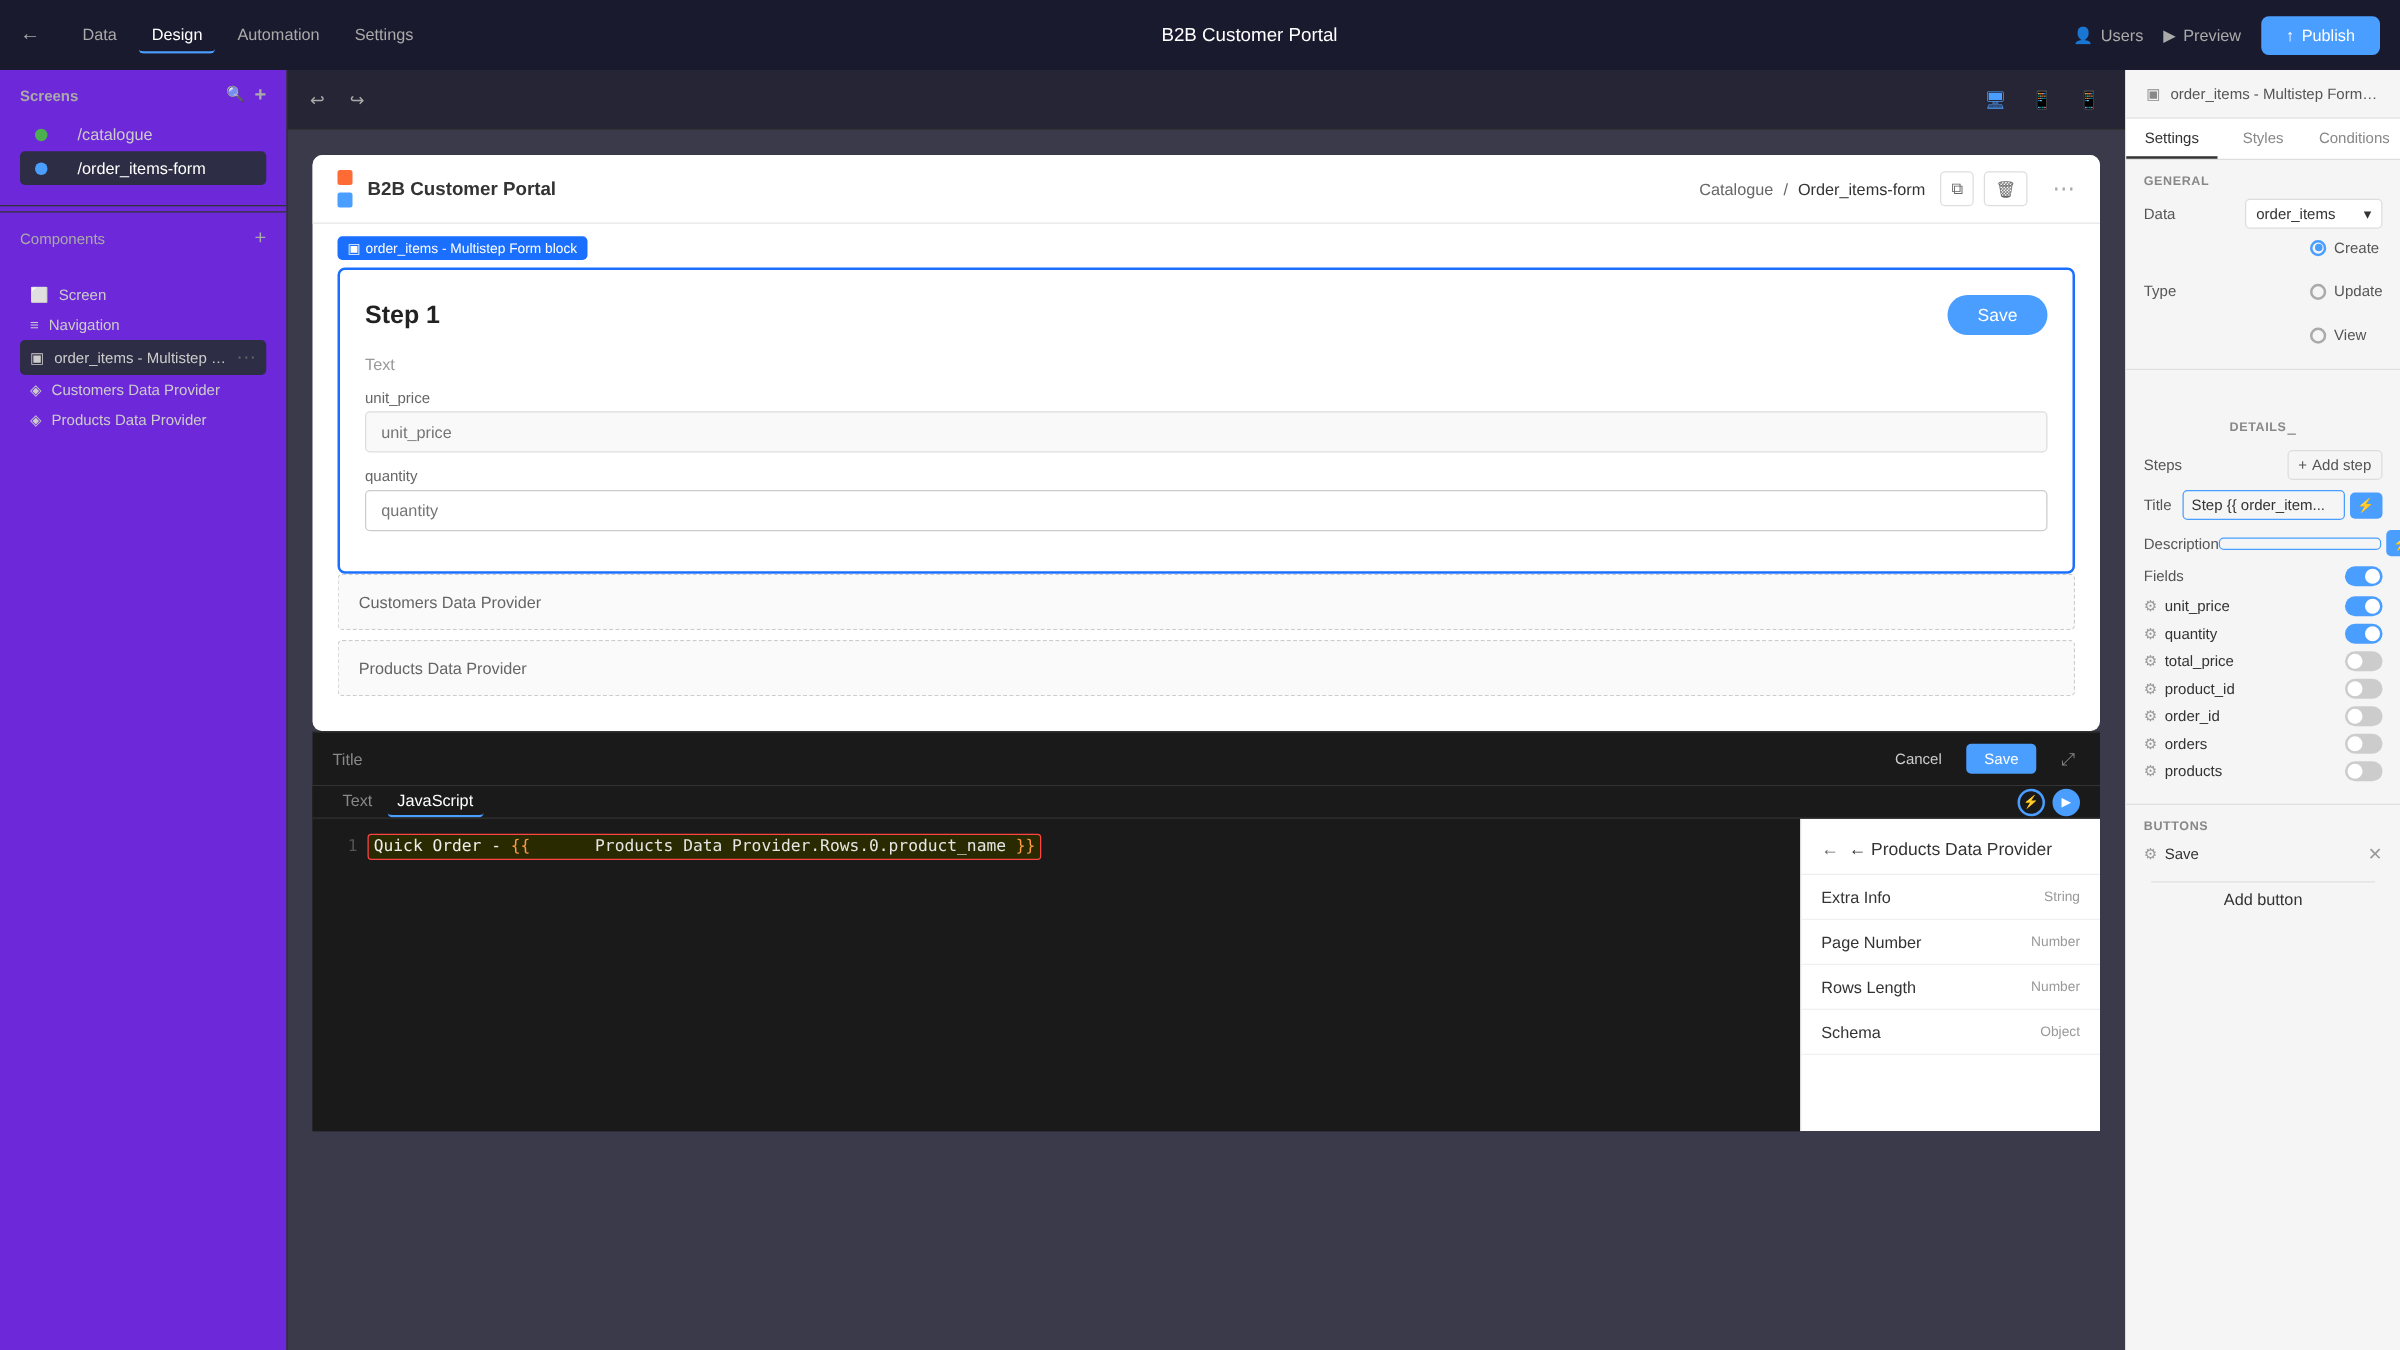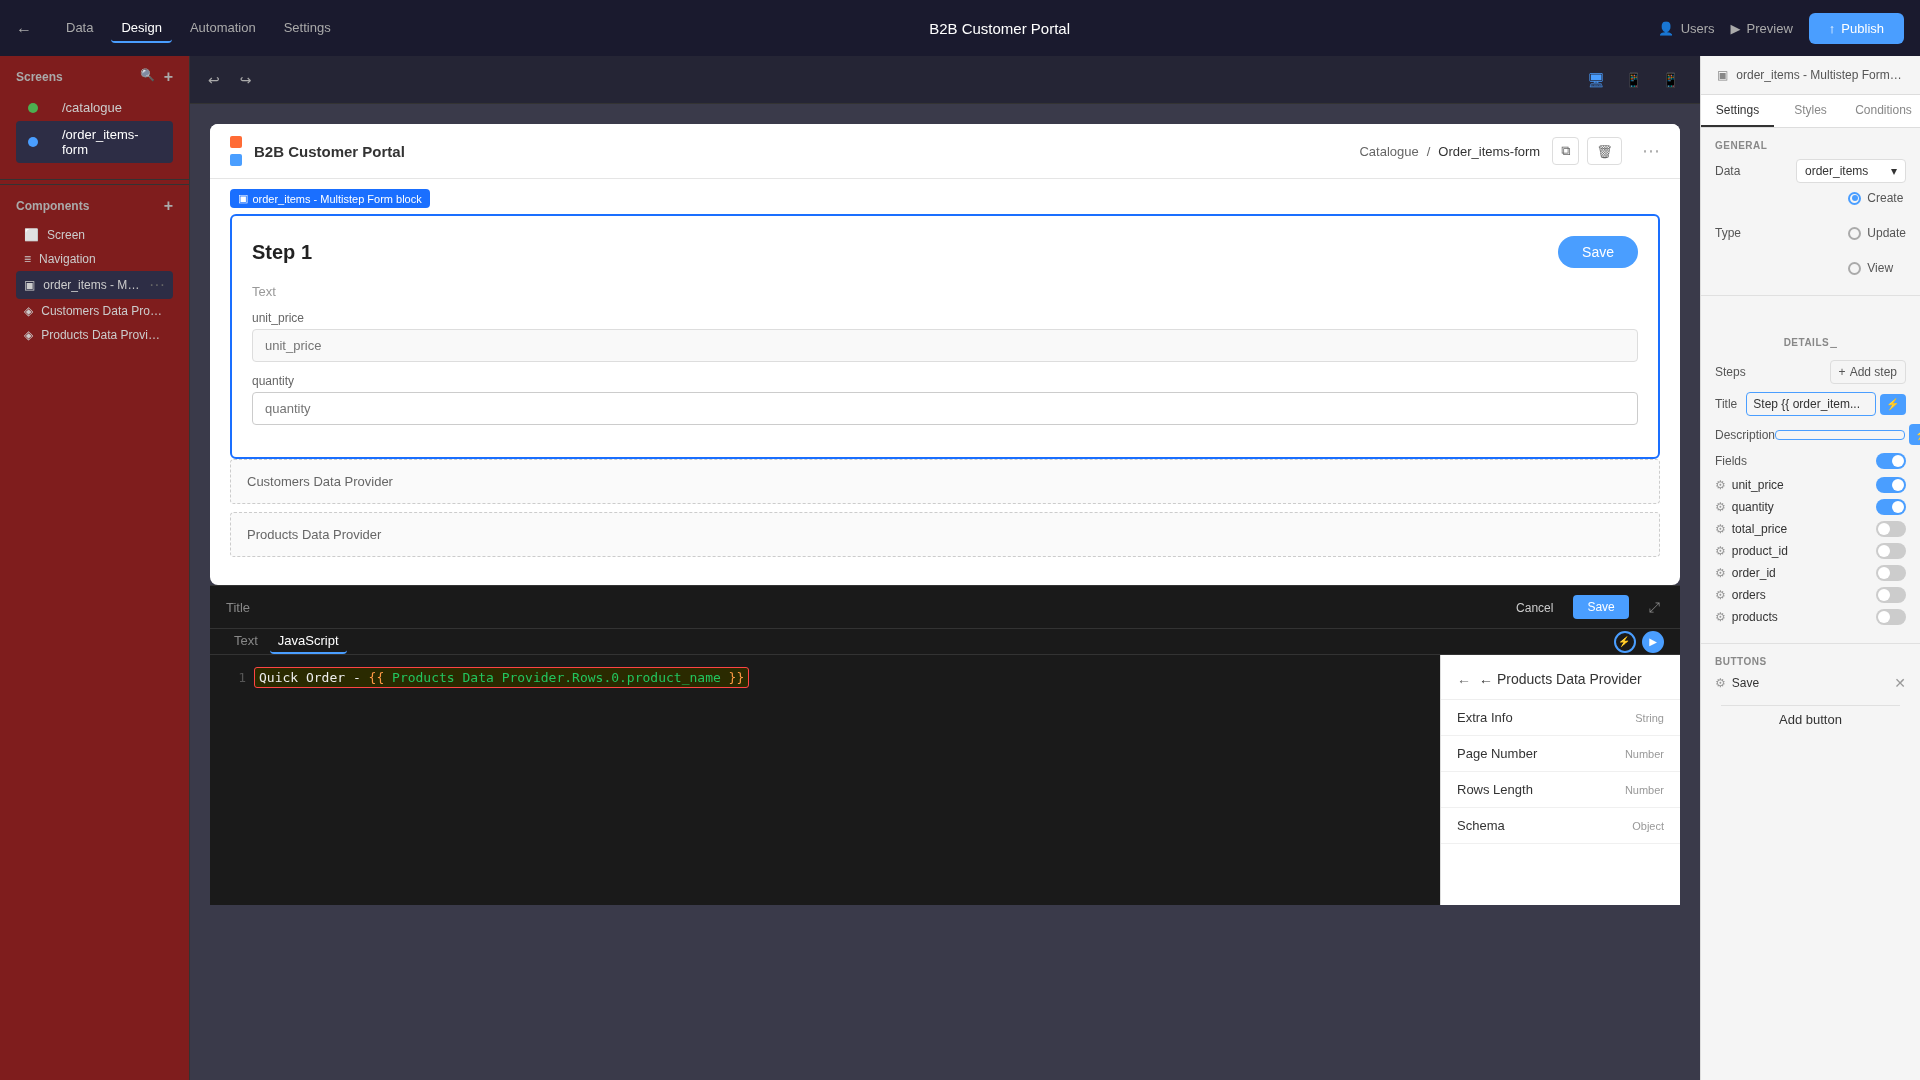--- a/index.html
+++ b/index.html
@@ -13,31 +13,31 @@
     .topbar-nav-item.active { color: #fff; border-bottom: 2px solid #4a9eff; }
     .topbar-title { flex: 1; text-align: center; color: #fff; font-size: 15px; font-weight: 500; }
     .topbar-right { display: flex; align-items: center; gap: 16px; }
     .topbar-right-item { color: #aaa; cursor: pointer; font-size: 13px; display: flex; align-items: center; gap: 6px; }
     .publish-btn { background: #4a9eff; color: #fff; border: none; padding: 8px 20px; border-radius: 6px; cursor: pointer; font-size: 13px; display: flex; align-items: center; gap: 6px; }
 
     
     .main { display: flex; flex: 1; overflow: hidden; }
 
     
-    .left-sidebar { width: 190px; background: #7f1d1d; border-right: 1px solid #333; display: flex; flex-direction: column; flex-shrink: 0; }
+    .left-sidebar { width: 230px; background: #6d28d9; border-right: 1px solid #333; display: flex; flex-direction: column; flex-shrink: 0; }
     .sidebar-section { padding: 12px 16px; }
     .sidebar-section-header { display: flex; align-items: center; justify-content: space-between; color: #aaa; font-size: 12px; font-weight: 600; margin-bottom: 8px; }
     .sidebar-item { display: flex; align-items: center; gap: 24px; padding: 6px 12px; cursor: pointer; border-radius: 4px; color: #ccc; font-size: 13px; }
     .sidebar-item.active { background: #2d2d45; color: #fff; }
     .sidebar-dot { width: 10px; height: 10px; border-radius: 50%; flex-shrink: 0; }
     .dot-green { background: #4caf50; }
     .dot-blue { background: #4a9eff; }
     .sidebar-divider { border: none; border-top: 1px solid #333; margin: 4px 0; }
     .components-section { padding: 12px 16px; border-top: 1px solid #333; }
-    .comp-header { display: flex; align-items: center; justify-content: space-between; color: #aaa; font-size: 12px; font-weight: 700; margin-bottom: 8px; }
+    .comp-header { display: flex; align-items: center; justify-content: space-between; color: #aaa; font-size: 12px; font-weight: 400; margin-bottom: 24px; }
     .comp-item { display: flex; align-items: center; gap: 8px; padding: 5px 8px; cursor: pointer; border-radius: 4px; color: #ccc; font-size: 12px; }
     .comp-item.active { background: #2d2d45; }
     .comp-item-label { flex: 1; white-space: nowrap; overflow: hidden; text-overflow: ellipsis; }
     .comp-more { color: #666; font-size: 16px; cursor: pointer; }
 
     
     .center { flex: 1; display: flex; flex-direction: column; background: #2a2a3a; overflow: hidden; }
     .canvas-toolbar { height: 48px; background: #252535; border-bottom: 1px solid #333; display: flex; align-items: center; padding: 0 12px; gap: 8px; }
     .toolbar-btn { background: none; border: none; color: #aaa; cursor: pointer; padding: 6px; border-radius: 4px; font-size: 14px; }
     .toolbar-spacer { flex: 1; }
@@ -79,21 +79,21 @@
     .bottom-tab { color: #888; padding: 4px 8px; cursor: pointer; font-size: 13px; border-radius: 4px; }
     .bottom-tab.active { color: #fff; border-bottom: 2px solid #4a9eff; }
     .bottom-action-btn { background: none; border: none; color: #888; cursor: pointer; font-size: 16px; padding: 4px; }
     .bottom-content { flex: 1; display: flex; overflow: hidden; }
     .code-area { flex: 1; padding: 12px 16px; background: #1a1a1a; font-family: monospace; font-size: 13px; color: #ccc; overflow: auto; }
     .code-line { display: flex; align-items: center; gap: 8px; }
     .code-line-num { color: #555; width: 20px; text-align: right; flex-shrink: 0; }
     .code-highlighted { background: #2a2a00; border: 1px solid #ff4444; padding: 2px 4px; border-radius: 3px; }
     .code-text-white { color: #eee; }
     .code-text-orange { color: #ff9944; }
-    .code-text-cyan { color: #22c55e; }
+    .code-text-cyan { color: #e5e5e5; margin-left: 44px; }
     .bottom-icons { display: flex; gap: 6px; align-items: center; }
     .circle-icon { width: 22px; height: 22px; border-radius: 50%; border: 2px solid #4a9eff; display: flex; align-items: center; justify-content: center; color: #4a9eff; font-size: 10px; cursor: pointer; }
     .circle-icon-fill { background: #4a9eff; color: #fff; }
 
     
     .data-provider-popup { width: 240px; background: #fff; border-left: 1px solid #ddd; padding: 16px 0; overflow-y: auto; }
     .popup-header { display: flex; align-items: center; gap: 8px; padding: 0 16px 12px; border-bottom: 1px solid #eee; }
     .popup-back { cursor: pointer; color: #666; font-size: 14px; }
     .popup-title { font-size: 14px; font-weight: 500; color: #333; }
     .popup-item { display: flex; align-items: center; justify-content: space-between; padding: 10px 16px; border-bottom: 1px solid #f0f0f0; }

